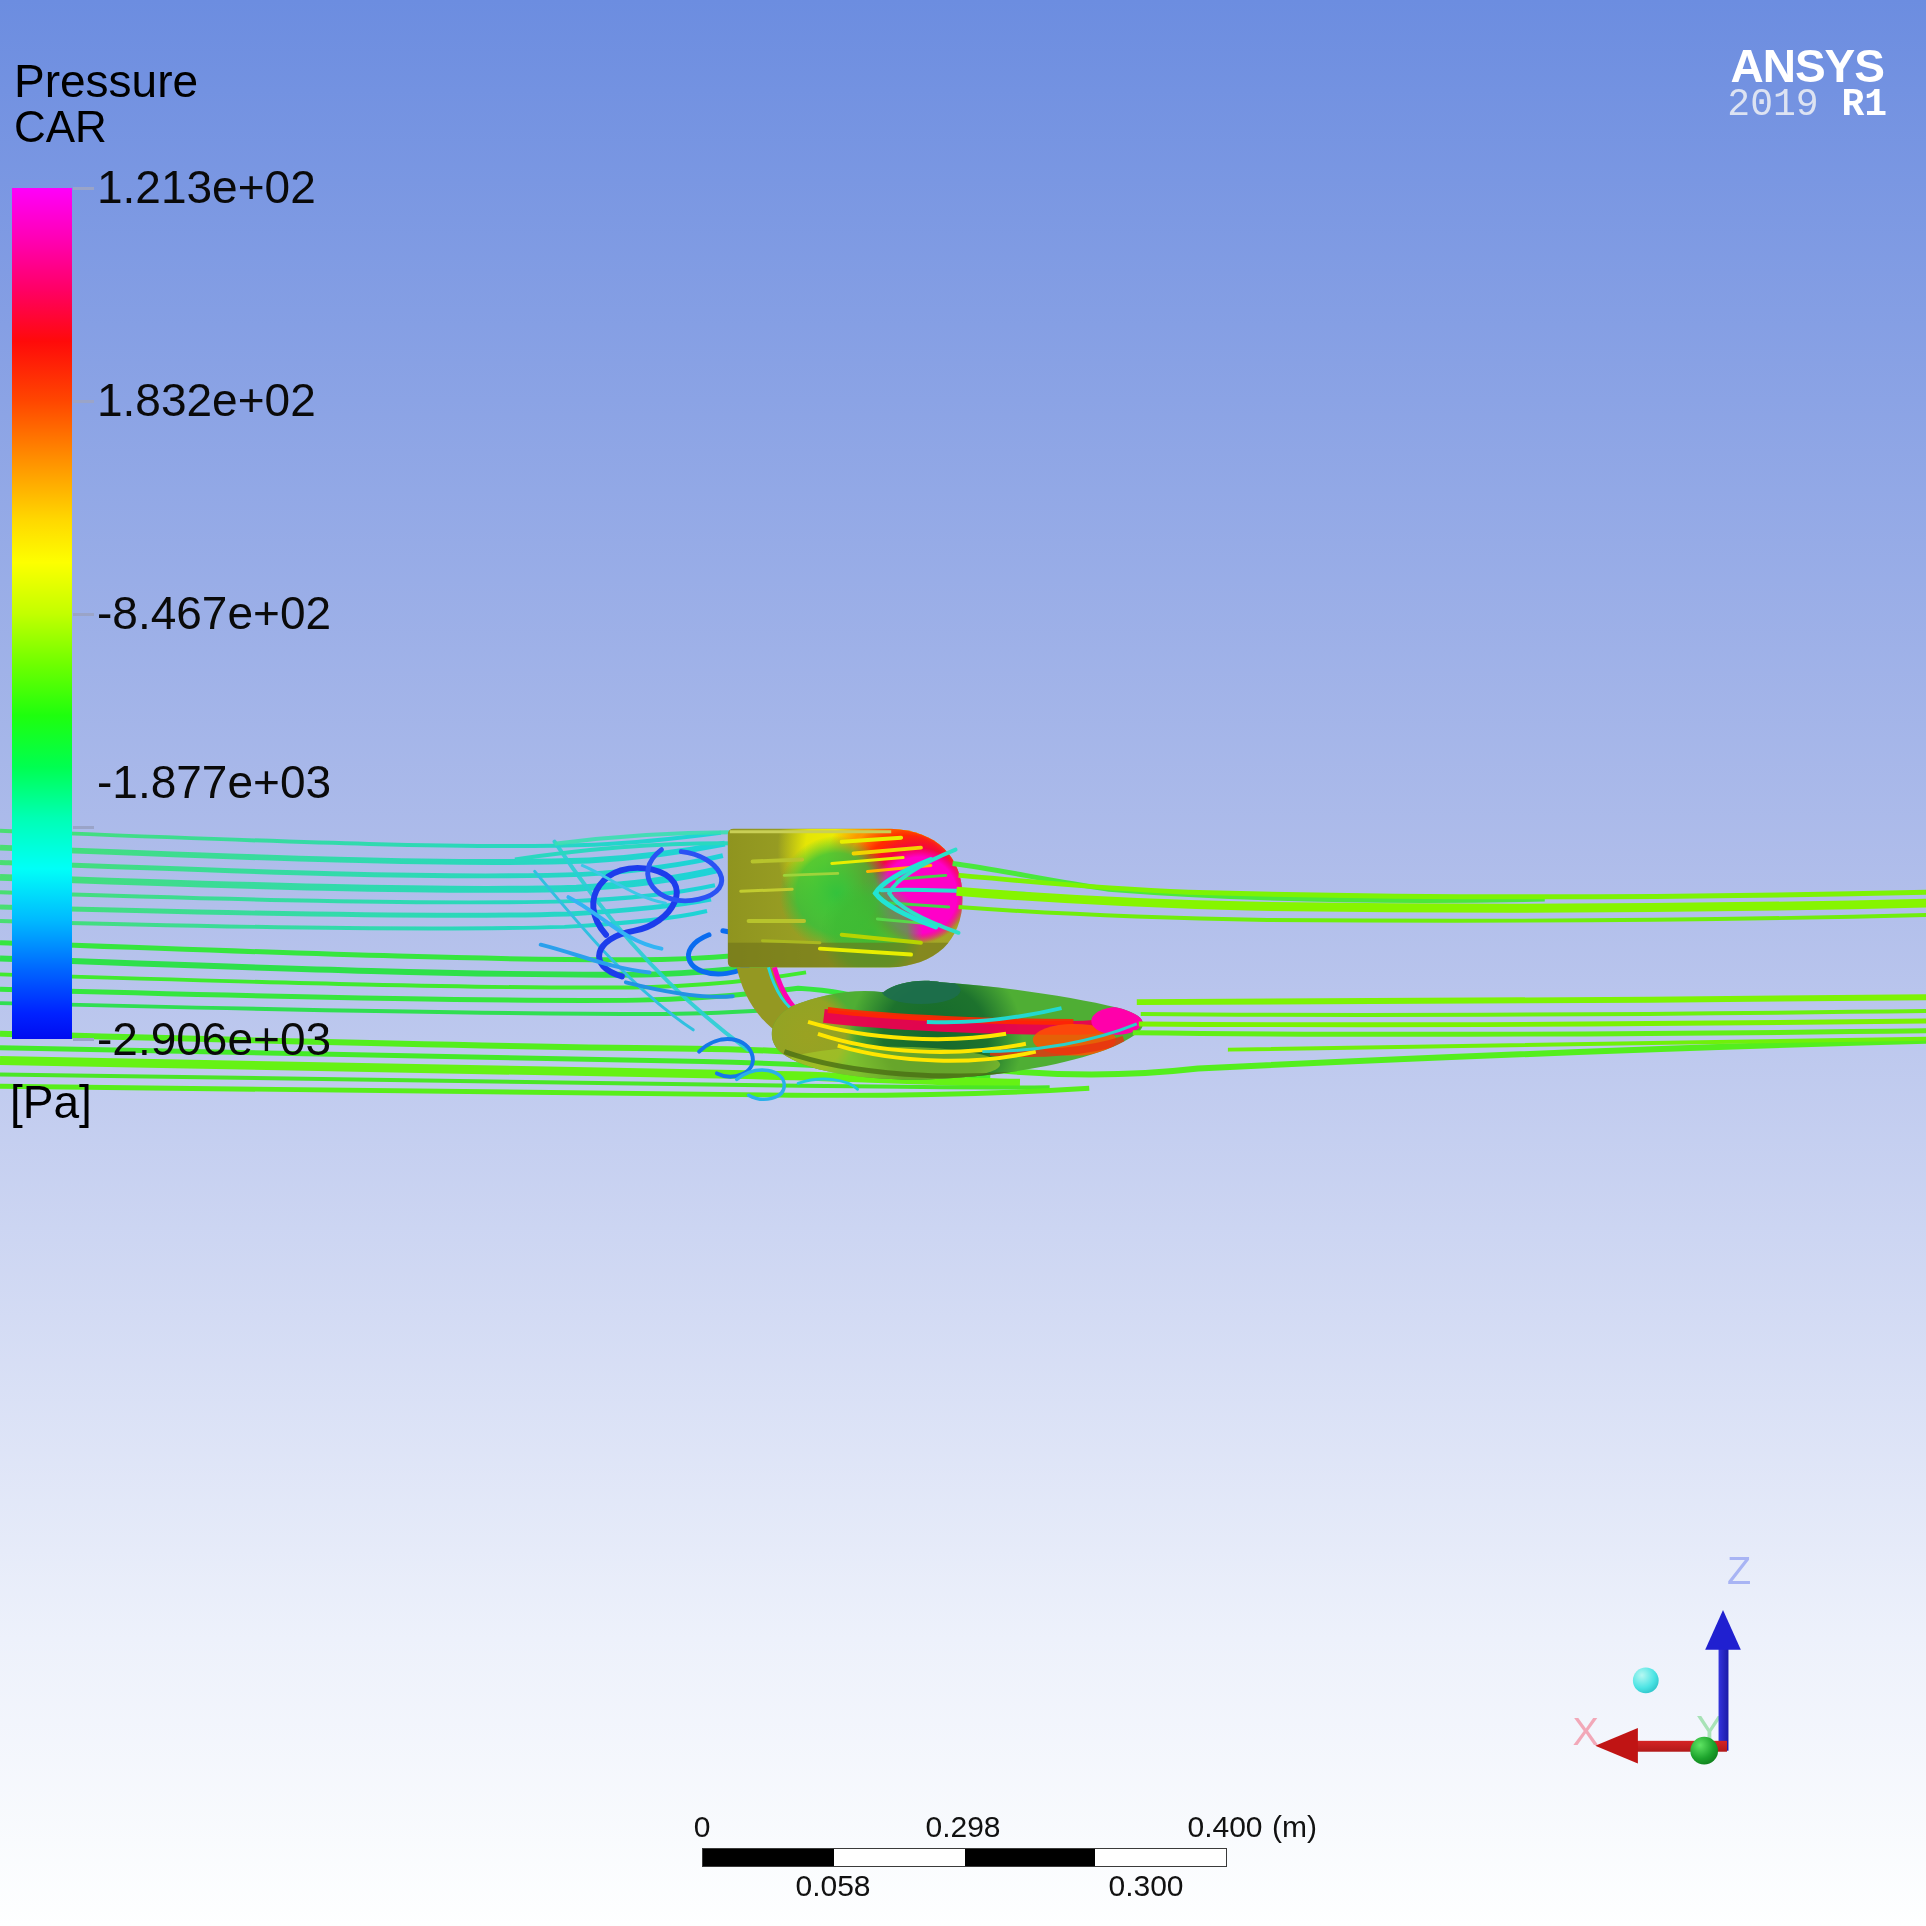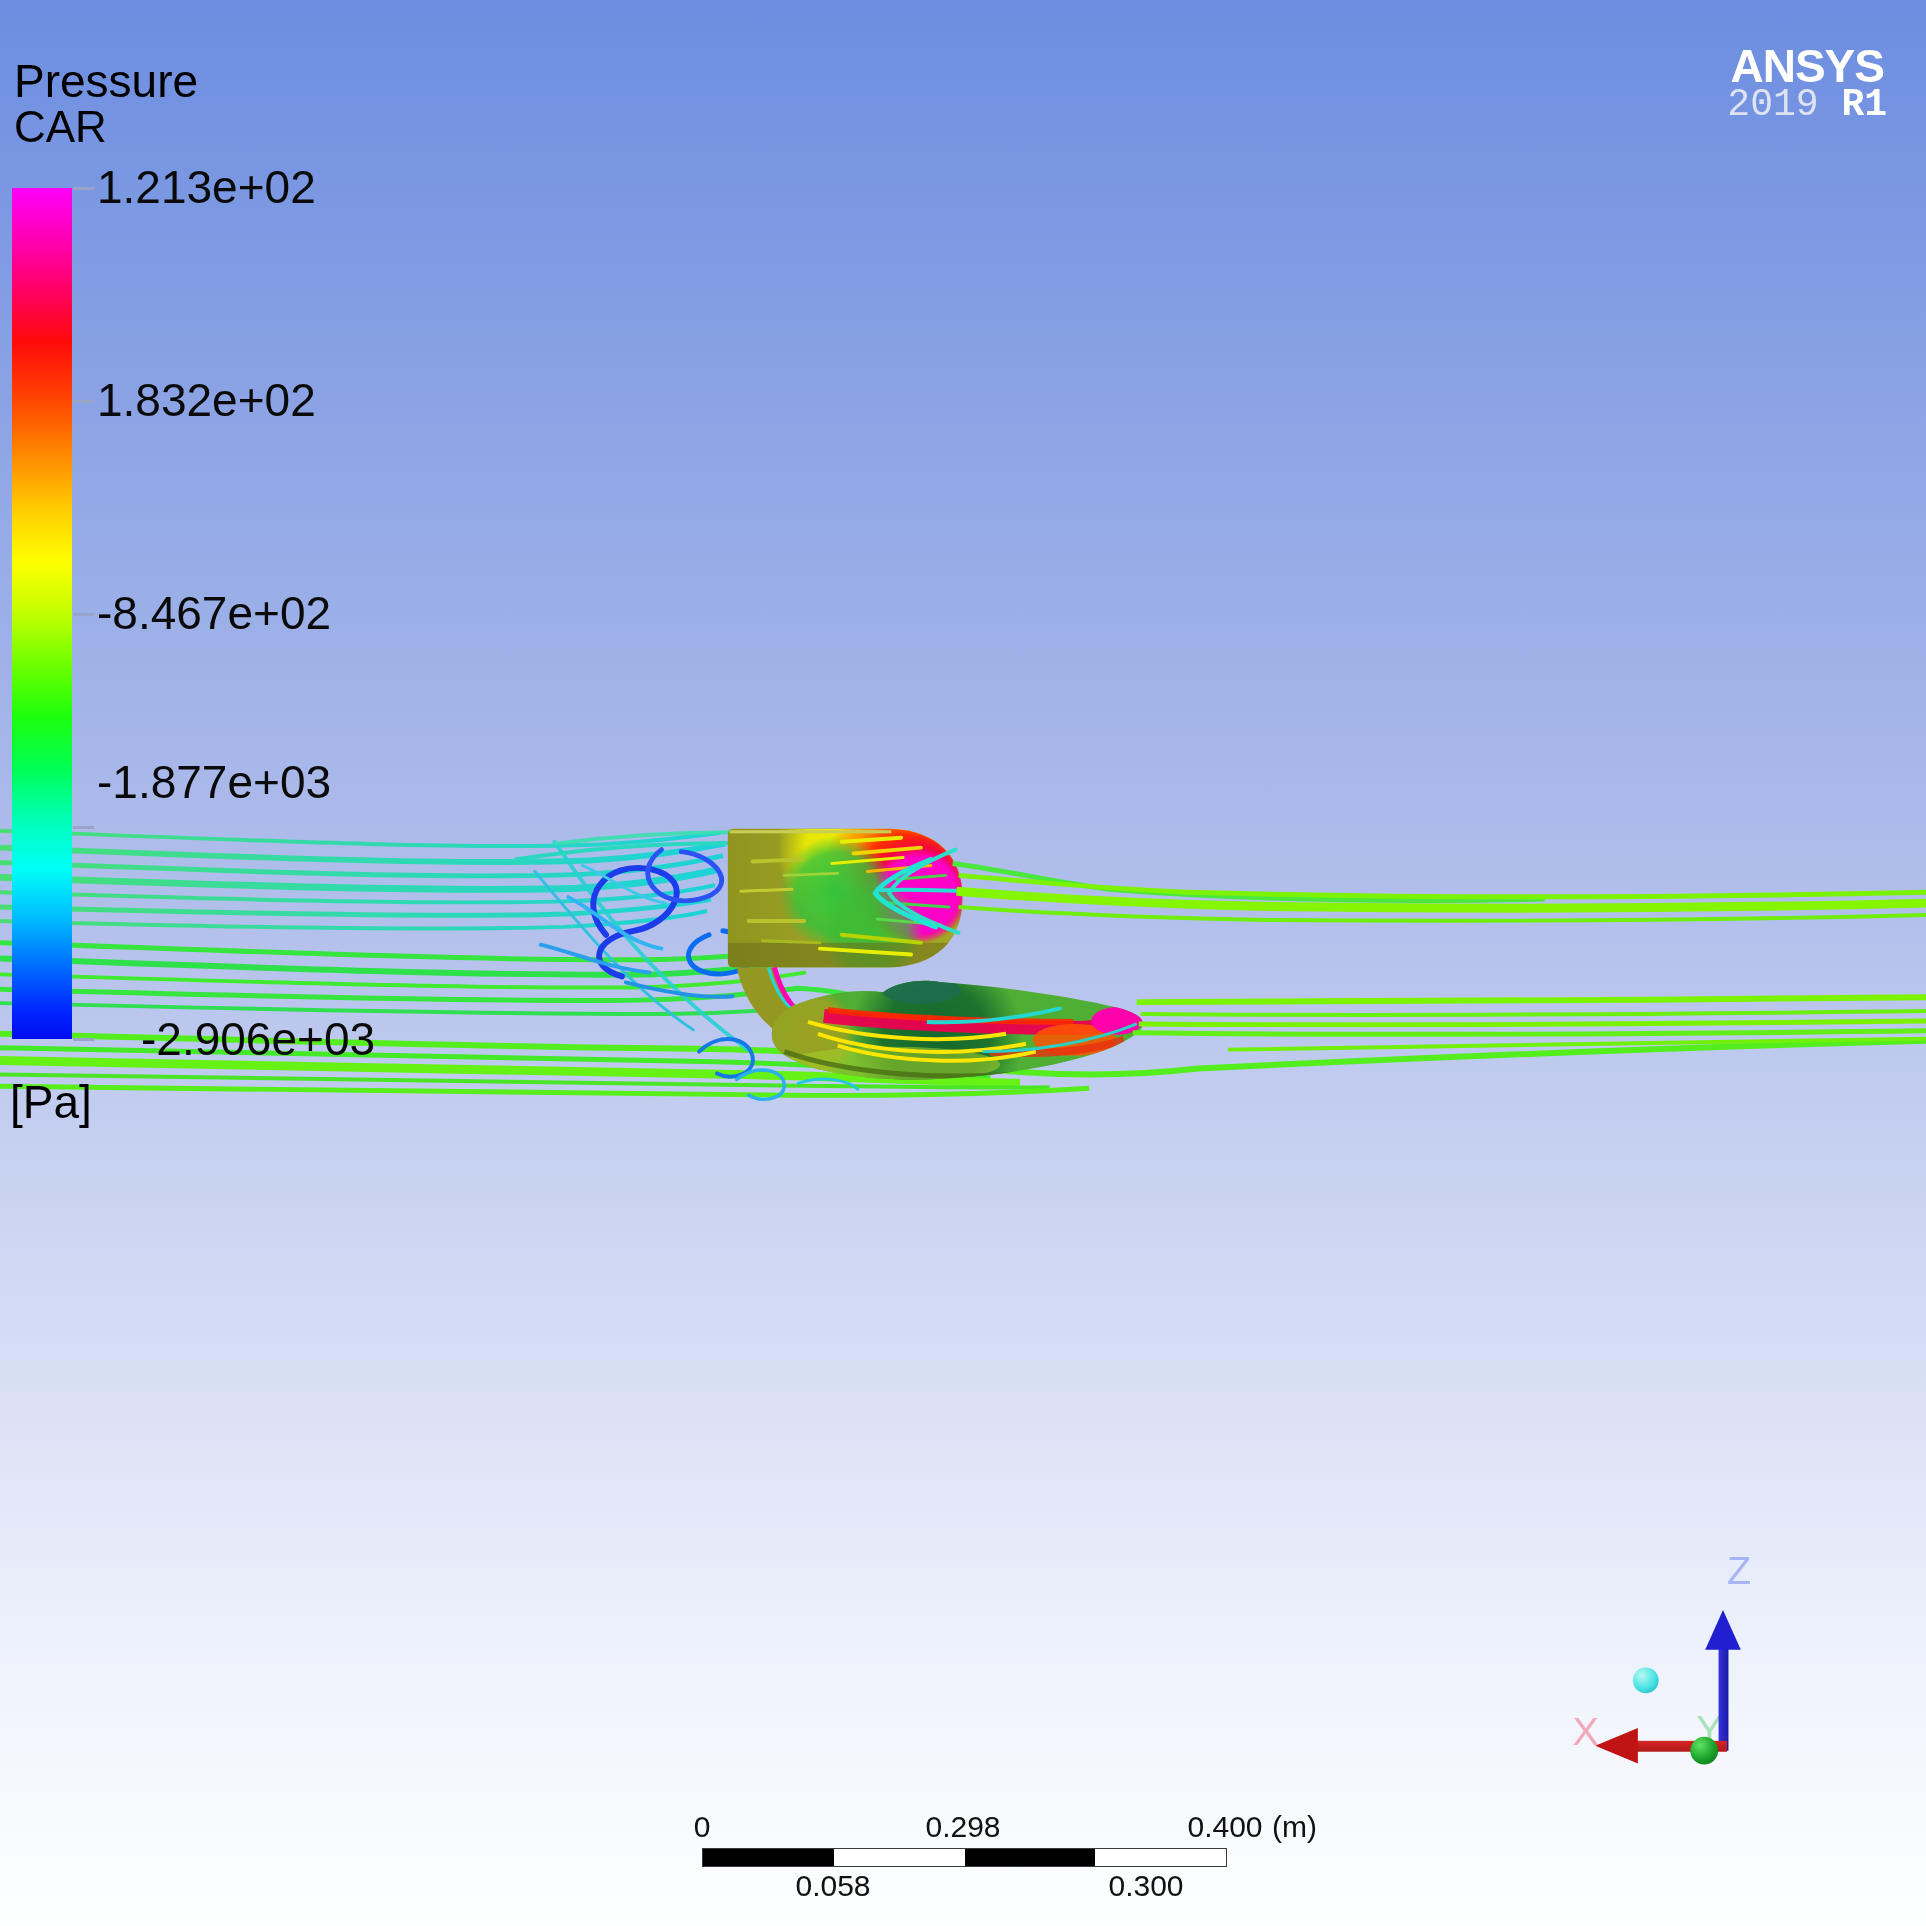--- a/index.html
+++ b/index.html
@@ -268,21 +268,21 @@
   <div class="cbar-tick" style="top:187px;"></div>
   <div class="cbar-tick" style="top:400px;"></div>
   <div class="cbar-tick" style="top:613px;"></div>
   <div class="cbar-tick" style="top:826px;"></div>
   <div class="cbar-tick" style="top:1038px;"></div>
 
   <div class="cbar-label" style="top:162px;">1.213e+02</div>
   <div class="cbar-label" style="top:375px;">1.832e+02</div>
   <div class="cbar-label" style="top:588px;">-8.467e+02</div>
   <div class="cbar-label" style="top:757px;">-1.877e+03</div>
-  <div class="cbar-label" style="top:1014px;margin-left:44px;">-2.906e+03</div>
+  <div class="cbar-label" style="top:1014px;">-2.906e+03</div>
 
   <div class="overlay legend-unit">[Pa]</div>
 
   <div class="overlay logo">
     <div class="logo-brand">ANSYS</div>
     <div class="logo-version"><span>2019</span> <b>R1</b></div>
   </div>
 
   <div class="overlay ruler-bar">
     <div class="ruler-seg seg-b"></div>

